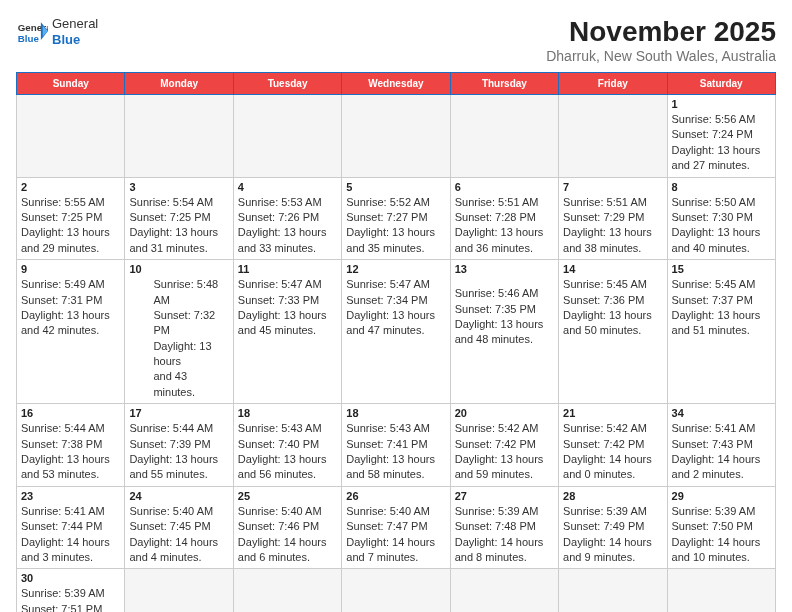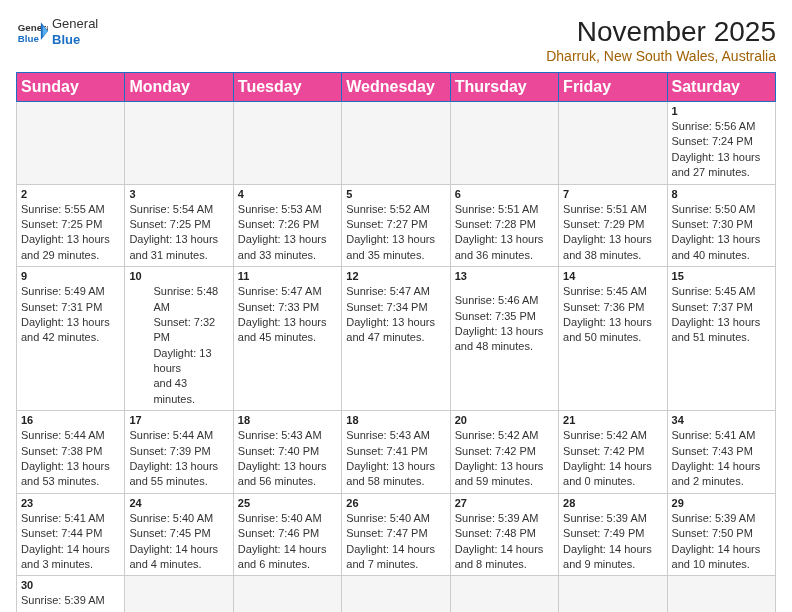--- a/index.html
+++ b/index.html
@@ -28,39 +28,39 @@
     }
     .logo-icon {
       width: 32px;
       height: 28px;
     }
     .title-section {
       text-align: right;
     }
     .month-year {
       font-size: 28px;
-      font-weight: normal;
+      font-weight: bold;
       color: #222;
     }
     .location {
       font-size: 14px;
-      color: #a16207;
+      color: #737373;
     }
     .calendar {
       width: 100%;
       border-collapse: collapse;
       border: 1px solid #ccc;
     }
     .calendar th {
-      background-color: #ec4899;
+      background-color: #ef4444;
       color: #fff;
-      font-size: 16px;
+      font-size: 10px;
       font-weight: bold;
       padding: 5px 4px;
-      text-align: left;
+      text-align: center;
       border: 1px solid #1a6fc4;
     }
     .calendar td {
       vertical-align: top;
       border: 1px solid #ccc;
       padding: 3px 4px;
       width: calc(100% / 7);
       min-height: 72px;
       background: #fff;
       font-size: 9.5px;

